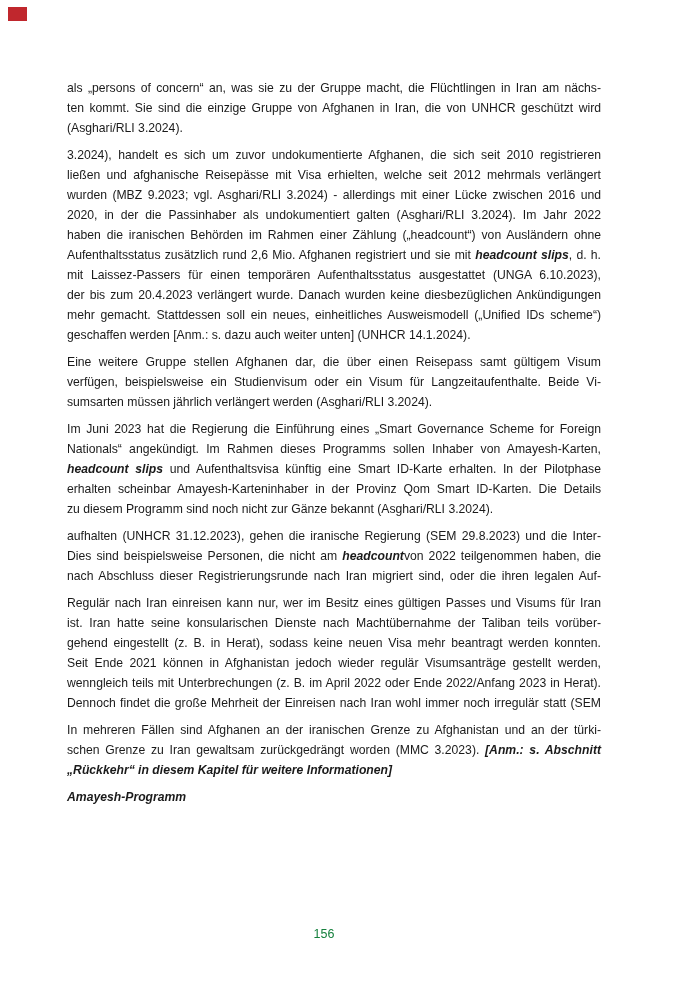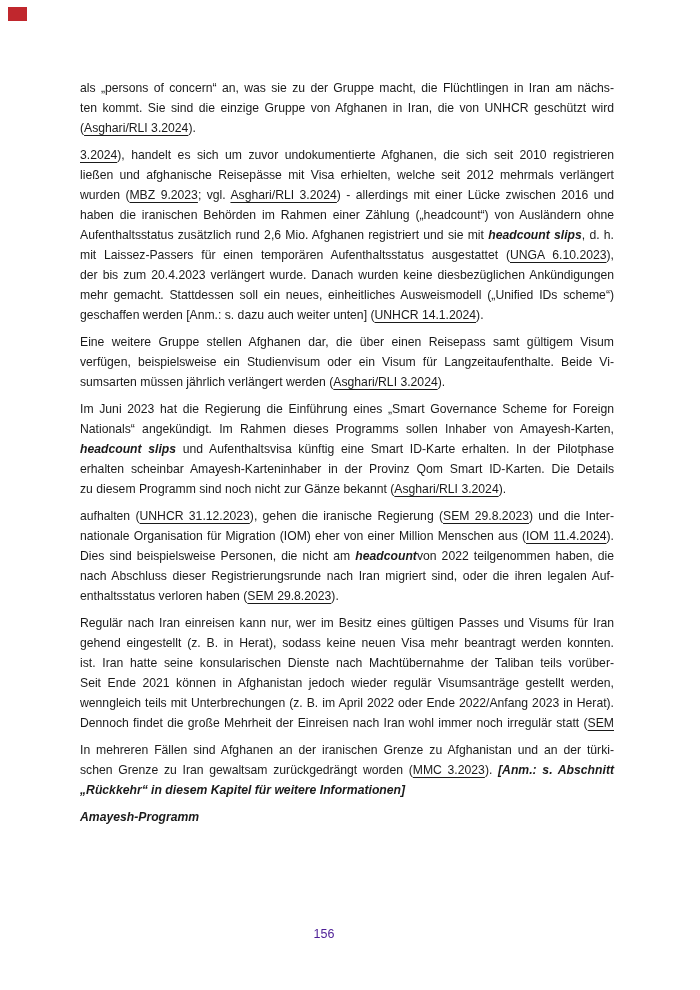--- a/index.html
+++ b/index.html
@@ -14,67 +14,67 @@
   }
   .red-marker {
     position: absolute;
     left: 8px;
     top: 7px;
     width: 19px;
     height: 14px;
   }
   .content {
     position: absolute;
-    left: 80px;
+    left: 67px;
     top: 78px;
     width: 534px;
     font-size: 12.2px;
     line-height: 20px;
     color: #1a1a1a;
   }
   .para { margin: 0 0 7px 0; }
   .line {
     text-align: justify;
     text-align-last: justify;
     white-space: nowrap;
   }
   .line.lastline { text-align-last: left; }
   .run-link {
     color: inherit;
-    text-decoration: underline;
     text-decoration-thickness: 0.9px;
     text-underline-offset: 2.5px;
     cursor: pointer;
   }
   .run-italic { font-style: italic; font-weight: bold; }
   .footer {
     position: absolute;
     left: 0;
     top: 927px;
     width: 648px;
     text-align: center;
     font-size: 12.5px;
-    color: #4c1d95;
+    color: #15803d;
   }
 </style>
 </head>
 <body>
 
 <div class="page" style="background: rgb(255, 255, 255); color: rgb(26, 26, 26);">
   <div class="red-marker" style="background: rgb(192, 39, 45);"></div>
   <div class="content" id="content">
       <div class="para">
         <div class="line"><span>als „persons of concern“ an, was sie zu der Gruppe macht, die Flüchtlingen in Iran am nächs-</span></div>
         <div class="line"><span>ten kommt. Sie sind die einzige Gruppe von Afghanen in Iran, die von UNHCR geschützt wird</span></div>
         <div class="line lastline"><span>(</span><span class="run-link">Asghari/RLI 3.2024</span><span>).</span></div>
       </div>
       <div class="para">
         <div class="line"><span class="run-link">3.2024</span><span>), handelt es sich um zuvor undokumentierte Afghanen, die sich seit 2010 registrieren</span></div>
         <div class="line"><span>ließen und afghanische Reisepässe mit Visa erhielten, welche seit 2012 mehrmals verlängert</span></div>
         <div class="line"><span>wurden (</span><span class="run-link">MBZ 9.2023</span><span>; vgl. </span><span class="run-link">Asghari/RLI 3.2024</span><span>) - allerdings mit einer Lücke zwischen 2016 und</span></div>
+        <div class="line"><span>2020, in der die Passinhaber als undokumentiert galten (</span><span class="run-link">Asghari/RLI 3.2024</span><span>). Im Jahr 2022</span></div>
         <div class="line"><span>haben die iranischen Behörden im Rahmen einer Zählung („headcount“) von Ausländern ohne</span></div>
         <div class="line"><span>Aufenthaltsstatus zusätzlich rund 2,6 Mio. Afghanen registriert und sie mit </span><span class="run-italic">headcount slips</span><span>, d. h.</span></div>
         <div class="line"><span>mit Laissez-Passers für einen temporären Aufenthaltsstatus ausgestattet (</span><span class="run-link">UNGA 6.10.2023</span><span>),</span></div>
         <div class="line"><span>der bis zum 20.4.2023 verlängert wurde. Danach wurden keine diesbezüglichen Ankündigungen</span></div>
         <div class="line"><span>mehr gemacht. Stattdessen soll ein neues, einheitliches Ausweismodell („Unified IDs scheme“)</span></div>
         <div class="line lastline"><span>geschaffen werden [Anm.: s. dazu auch weiter unten] (</span><span class="run-link">UNHCR 14.1.2024</span><span>).</span></div>
       </div>
       <div class="para">
         <div class="line"><span>Eine weitere Gruppe stellen Afghanen dar, die über einen Reisepass samt gültigem Visum</span></div>
         <div class="line"><span>verfügen, beispielsweise ein Studienvisum oder ein Visum für Langzeitaufenthalte. Beide Vi-</span></div>
@@ -82,29 +82,27 @@
       </div>
       <div class="para">
         <div class="line"><span>Im Juni 2023 hat die Regierung die Einführung eines „Smart Governance Scheme for Foreign</span></div>
         <div class="line"><span>Nationals“ angekündigt. Im Rahmen dieses Programms sollen Inhaber von Amayesh-Karten,</span></div>
         <div class="line"><span class="run-italic">headcount slips</span><span> und Aufenthaltsvisa künftig eine Smart ID-Karte erhalten. In der Pilotphase</span></div>
         <div class="line"><span>erhalten scheinbar Amayesh-Karteninhaber in der Provinz Qom Smart ID-Karten. Die Details</span></div>
         <div class="line lastline"><span>zu diesem Programm sind noch nicht zur Gänze bekannt (</span><span class="run-link">Asghari/RLI 3.2024</span><span>).</span></div>
       </div>
       <div class="para">
         <div class="line"><span>aufhalten (</span><span class="run-link">UNHCR 31.12.2023</span><span>), gehen die iranische Regierung (</span><span class="run-link">SEM 29.8.2023</span><span>) und die Inter-</span></div>
-        <div class="line"><span>nationale Organisation für Migration (IOM) eher von einer Million Menschen aus (</span><span class="run-link">IOM 11.4.2024</span><span>).</span></div>
         <div class="line"><span>Dies sind beispielsweise Personen, die nicht am </span><span class="run-italic">headcount</span><span>von 2022 teilgenommen haben, die</span></div>
         <div class="line"><span>nach Abschluss dieser Registrierungsrunde nach Iran migriert sind, oder die ihren legalen Auf-</span></div>
-        <div class="line lastline"><span>enthaltsstatus verloren haben (</span><span class="run-link">SEM 29.8.2023</span><span>).</span></div>
       </div>
       <div class="para">
         <div class="line"><span>Regulär nach Iran einreisen kann nur, wer im Besitz eines gültigen Passes und Visums für Iran</span></div>
+        <div class="line"><span>ist. Iran hatte seine konsularischen Dienste nach Machtübernahme der Taliban teils vorüber-</span></div>
         <div class="line"><span>gehend eingestellt (z. B. in Herat), sodass keine neuen Visa mehr beantragt werden konnten.</span></div>
-        <div class="line"><span>ist. Iran hatte seine konsularischen Dienste nach Machtübernahme der Taliban teils vorüber-</span></div>
         <div class="line"><span>Seit Ende 2021 können in Afghanistan jedoch wieder regulär Visumsanträge gestellt werden,</span></div>
         <div class="line"><span>wenngleich teils mit Unterbrechungen (z. B. im April 2022 oder Ende 2022/Anfang 2023 in Herat).</span></div>
         <div class="line"><span>Dennoch findet die große Mehrheit der Einreisen nach Iran wohl immer noch irregulär statt (</span><span class="run-link">SEM</span></div>
       </div>
       <div class="para">
         <div class="line"><span>In mehreren Fällen sind Afghanen an der iranischen Grenze zu Afghanistan und an der türki-</span></div>
         <div class="line"><span>schen Grenze zu Iran gewaltsam zurückgedrängt worden (</span><span class="run-link">MMC 3.2023</span><span>). </span><span class="run-italic">[Anm.: s. Abschnitt</span></div>
         <div class="line lastline"><span class="run-italic">„Rückkehr“ in diesem Kapitel für weitere Informationen]</span></div>
       </div>
       <div class="para">

